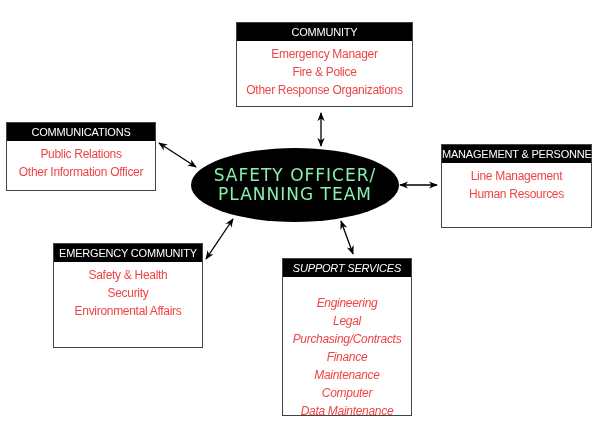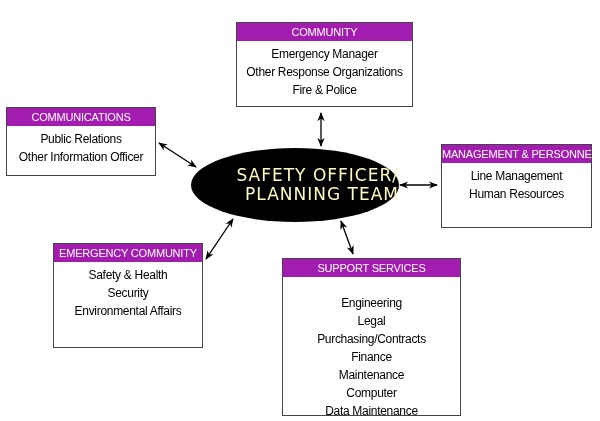--- a/index.html
+++ b/index.html
@@ -1,34 +1,34 @@
 <!DOCTYPE html>
 <html><head>
   <meta charset="utf-8">
   <style>
     html, body { margin: 0; padding: 0; background: #ffffff; }
     body { width: 600px; height: 421px; position: relative; overflow: hidden;
            font-family: "Liberation Sans", sans-serif; }
     svg.links { position: absolute; left: 0; top: 0; width: 600px; height: 421px; }
     .box { position: absolute; background: #fff; border: 1px solid #444; box-sizing: border-box; }
-    .box .hdr { background: #a21caf; color: #fff; text-align: center;
+    .box .hdr { background: #000000; color: #fff; text-align: center;
                 font-family: "Liberation Sans", sans-serif; font-size: 11px;
                 letter-spacing: -0.2px; line-height: 18px; height: 18px; white-space: nowrap; }
     .box ul { list-style: none; margin: 0; padding: 4px 0 0 0; text-align: center; }
     .box li { font-family: "Liberation Sans Narrow", "Liberation Sans", sans-serif; font-size: 12px;
-              line-height: 18px; color: #000000; white-space: nowrap; letter-spacing: -0.3px;
+              line-height: 18px; color: #ef4444; white-space: nowrap; letter-spacing: -0.3px;
               font-stretch: condensed; }
     #box-community { left: 236px; top: 22px; width: 177px; height: 85px; }
-    #box-communications { left: 6px; top: 107px; width: 150px; height: 69px; }
+    #box-communications { left: 6px; top: 122px; width: 150px; height: 69px; }
     #box-management { left: 441px; top: 144px; width: 151px; height: 84px; }
     #box-emergency { left: 53px; top: 243px; width: 150px; height: 105px; }
-    #box-support { left: 282px; top: 258px; width: 179px; height: 158px; }
+    #box-support { left: 282px; top: 258px; width: 130px; height: 158px; font-style: italic; }
     #box-support ul { padding-top: 17px; }
     .hub { position: absolute; left: 191px; top: 148px; width: 208px; height: 74px;
-           border-radius: 50%; background: #000; color: #fef9c3; text-align: right;
+           border-radius: 50%; background: #000; color: #86efac; text-align: center;
            display: flex; flex-direction: column; justify-content: center; }
     .hub span { display: block; font-family: "DejaVu Sans", sans-serif; font-size: 17px;
                 line-height: 19px; letter-spacing: 1px; font-weight: normal; }
   </style>
 </head>
 <body>
 
 <svg class="links" viewBox="0 0 600 421">
   <defs>
     <marker id="ah" viewBox="0 0 10 10" refX="9" refY="5" markerWidth="7" markerHeight="7" orient="auto-start-reverse">
@@ -39,22 +39,22 @@
   <line x1="159" y1="143" x2="196" y2="167" stroke="#000" stroke-width="1.3" marker-start="url(#ah)" marker-end="url(#ah)"></line>
   <line x1="400" y1="185" x2="437" y2="185" stroke="#000" stroke-width="1.3" marker-start="url(#ah)" marker-end="url(#ah)"></line>
   <line x1="233" y1="219" x2="206" y2="259" stroke="#000" stroke-width="1.3" marker-start="url(#ah)" marker-end="url(#ah)"></line>
   <line x1="341" y1="221" x2="353" y2="254" stroke="#000" stroke-width="1.3" marker-start="url(#ah)" marker-end="url(#ah)"></line>
 </svg>
 
 <div class="box" id="box-community">
   <div class="hdr">COMMUNITY</div>
   <ul>
     <li>Emergency Manager</li>
+    <li>Fire &amp; Police</li>
     <li>Other Response Organizations</li>
-    <li>Fire &amp; Police</li>
   </ul>
 </div>
 
 <div class="box" id="box-communications">
   <div class="hdr">COMMUNICATIONS</div>
   <ul>
     <li>Public Relations</li>
     <li>Other Information Officer</li>
   </ul>
 </div>

